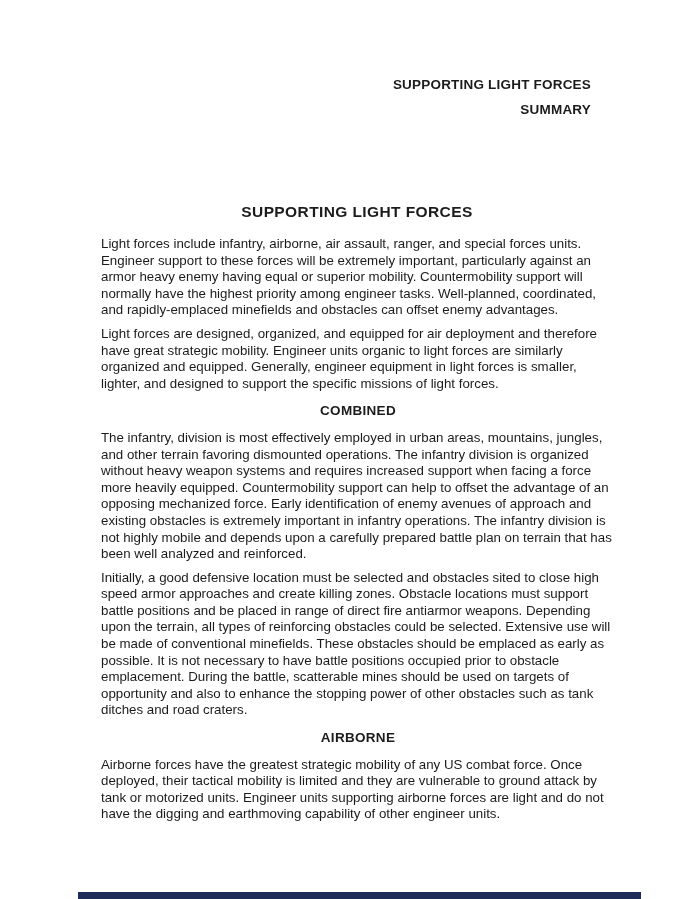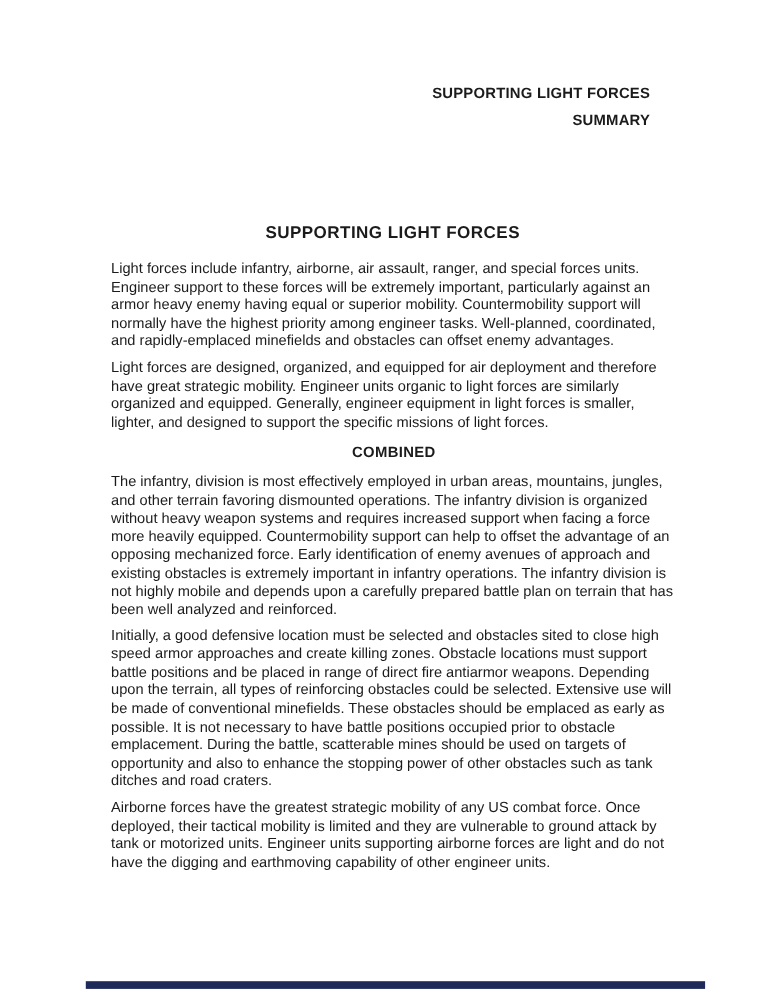--- a/index.html
+++ b/index.html
@@ -82,19 +82,20 @@
 
   <div class="body-col">
 
     <p class="para">Light forces include infantry, airborne, air assault, ranger, and special forces units. Engineer support to these forces will be extremely important, particularly against an armor heavy enemy having equal or superior mobility. Countermobility support will normally have the highest priority among engineer tasks. Well-planned, coordinated, and rapidly-emplaced minefields and obstacles can offset enemy advantages.</p>
     <p class="para">Light forces are designed, organized, and equipped for air deployment and therefore have great strategic mobility. Engineer units organic to light forces are similarly organized and equipped. Generally, engineer equipment in light forces is smaller, lighter, and designed to support the specific missions of light forces.</p>
 
     <div class="section-heading">COMBINED</div>
     <p class="para">The infantry, division is most effectively employed in urban areas, mountains, jungles, and other terrain favoring dismounted operations. The infantry division is organized without heavy weapon systems and requires increased support when facing a force more heavily equipped. Countermobility support can help to offset the advantage of an opposing mechanized force. Early identification of enemy avenues of approach and existing obstacles is extremely important in infantry operations. The infantry division is not highly mobile and depends upon a carefully prepared battle plan on terrain that has been well analyzed and reinforced.</p>
     <p class="para">Initially, a good defensive location must be selected and obstacles sited to close high speed armor approaches and create killing zones. Obstacle locations must support battle positions and be placed in range of direct fire antiarmor weapons. Depending upon the terrain, all types of reinforcing obstacles could be selected. Extensive use will be made of conventional minefields. These obstacles should be emplaced as early as possible. It is not necessary to have battle positions occupied prior to obstacle emplacement. During the battle, scatterable mines should be used on targets of opportunity and also to enhance the stopping power of other obstacles such as tank ditches and road craters.</p>
 
+    <div class="section-heading">AIRBORNE</div>
     <p class="para">Airborne forces have the greatest strategic mobility of any US combat force. Once deployed, their tactical mobility is limited and they are vulnerable to ground attack by tank or motorized units. Engineer units supporting airborne forces are light and do not have the digging and earthmoving capability of other engineer units.</p>
 
   </div>
 
   <div class="footer-bar" style="background: rgb(30, 42, 88);"></div>
 
 </div>
 
 </body></html>

